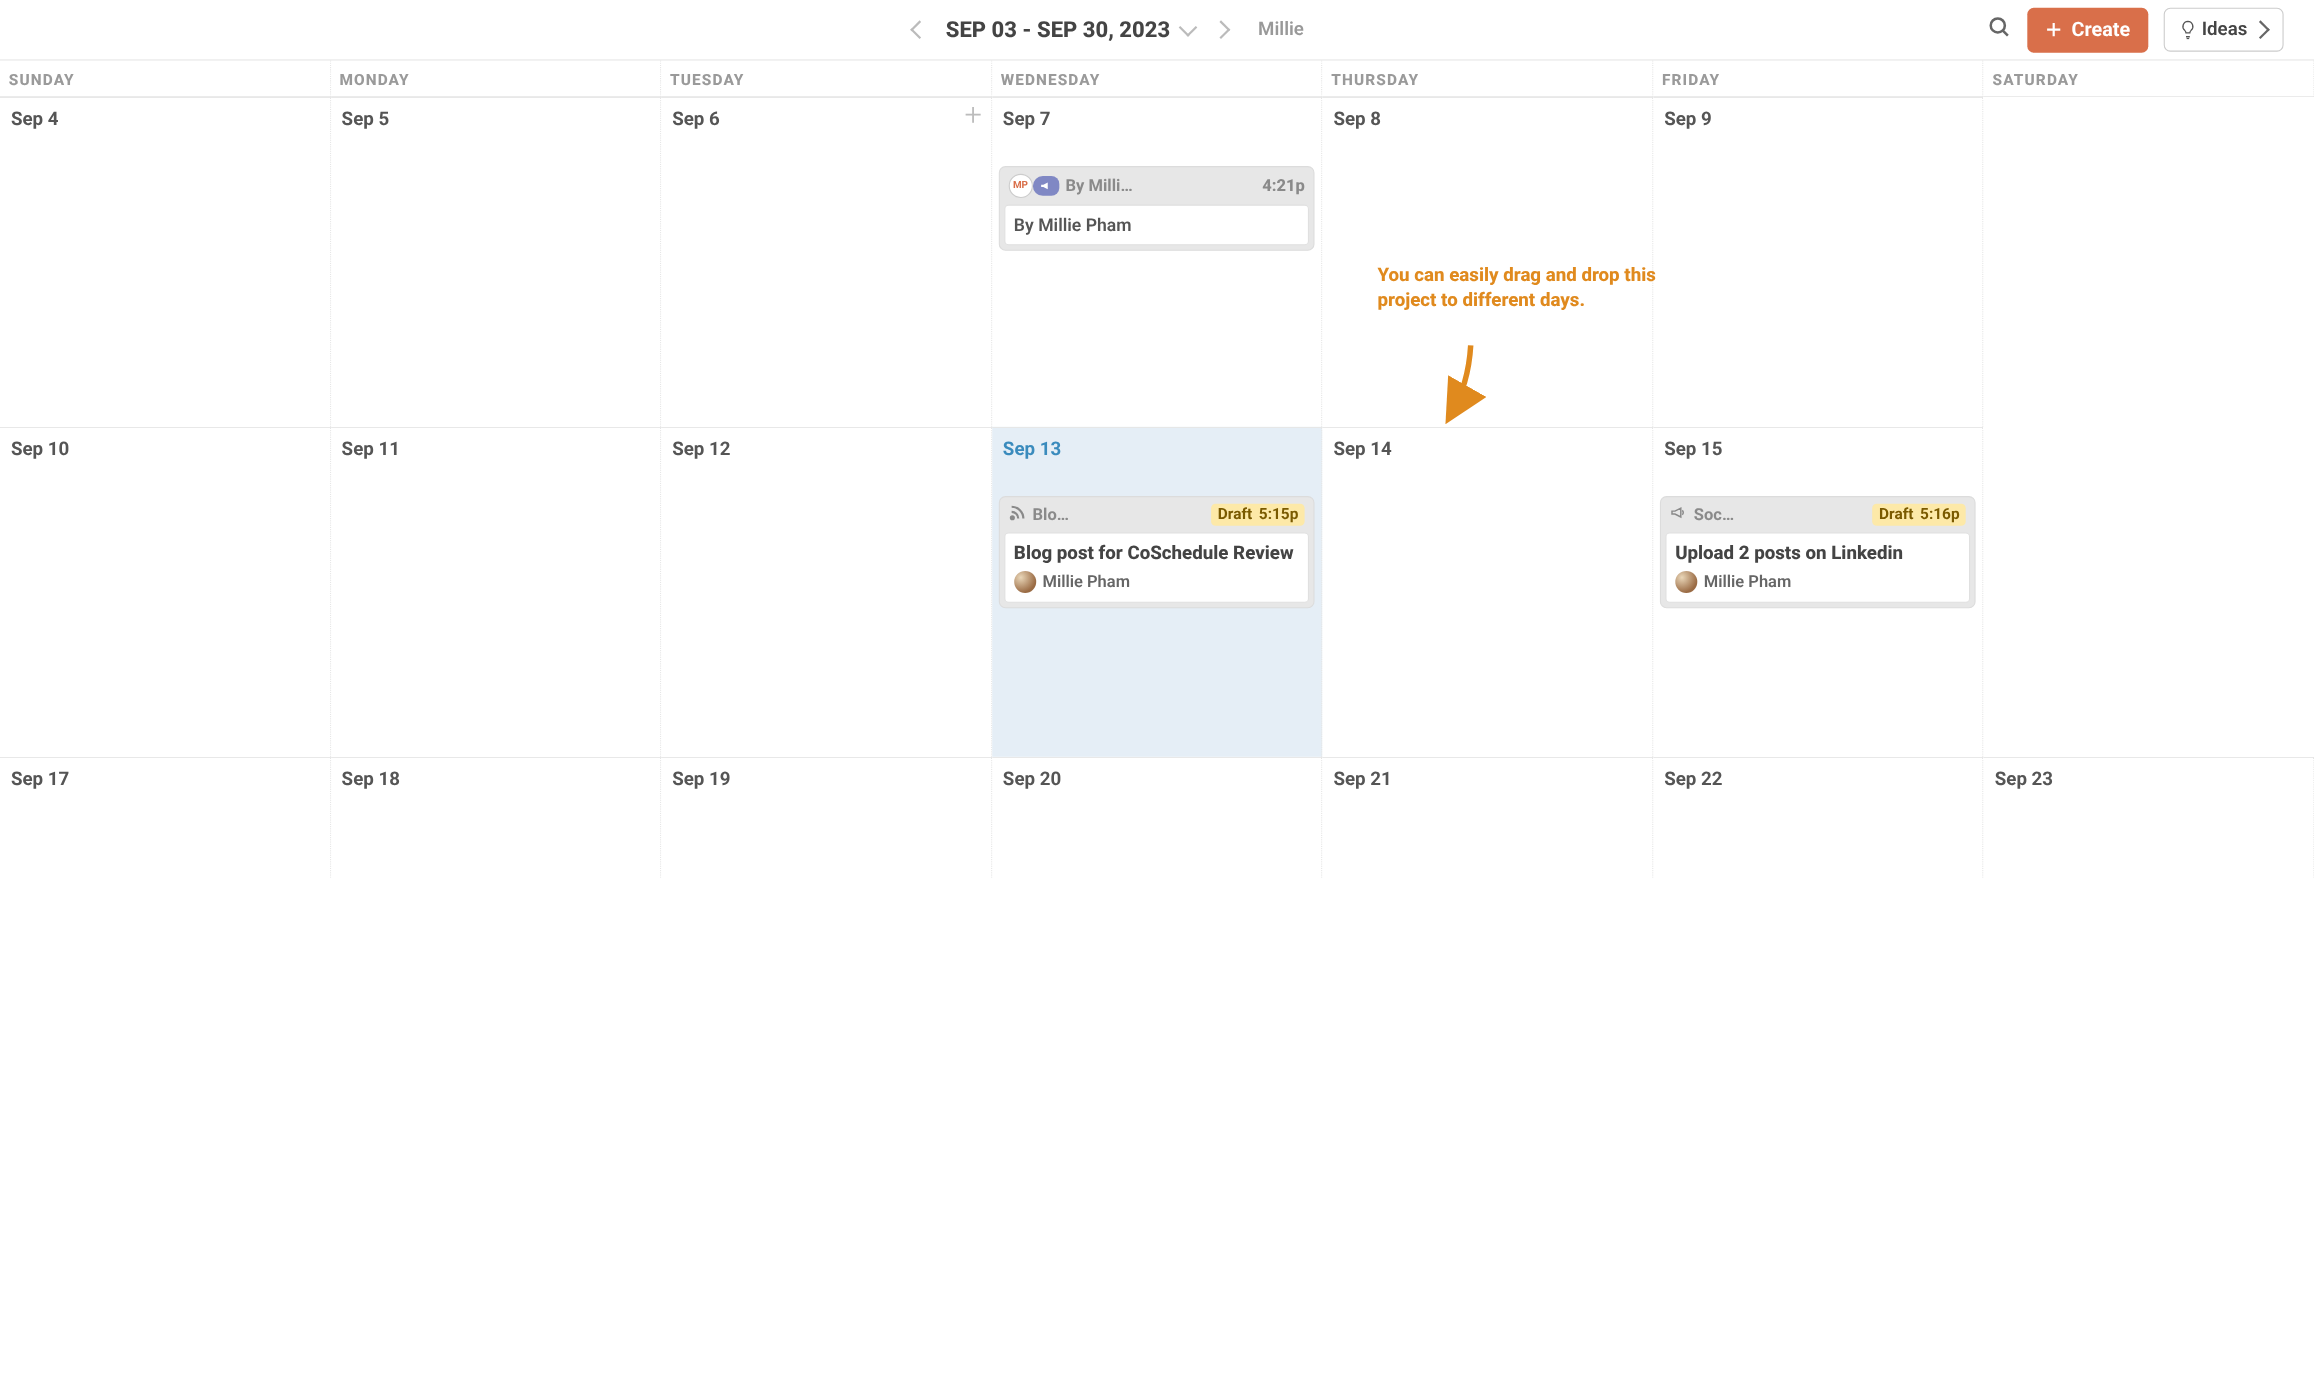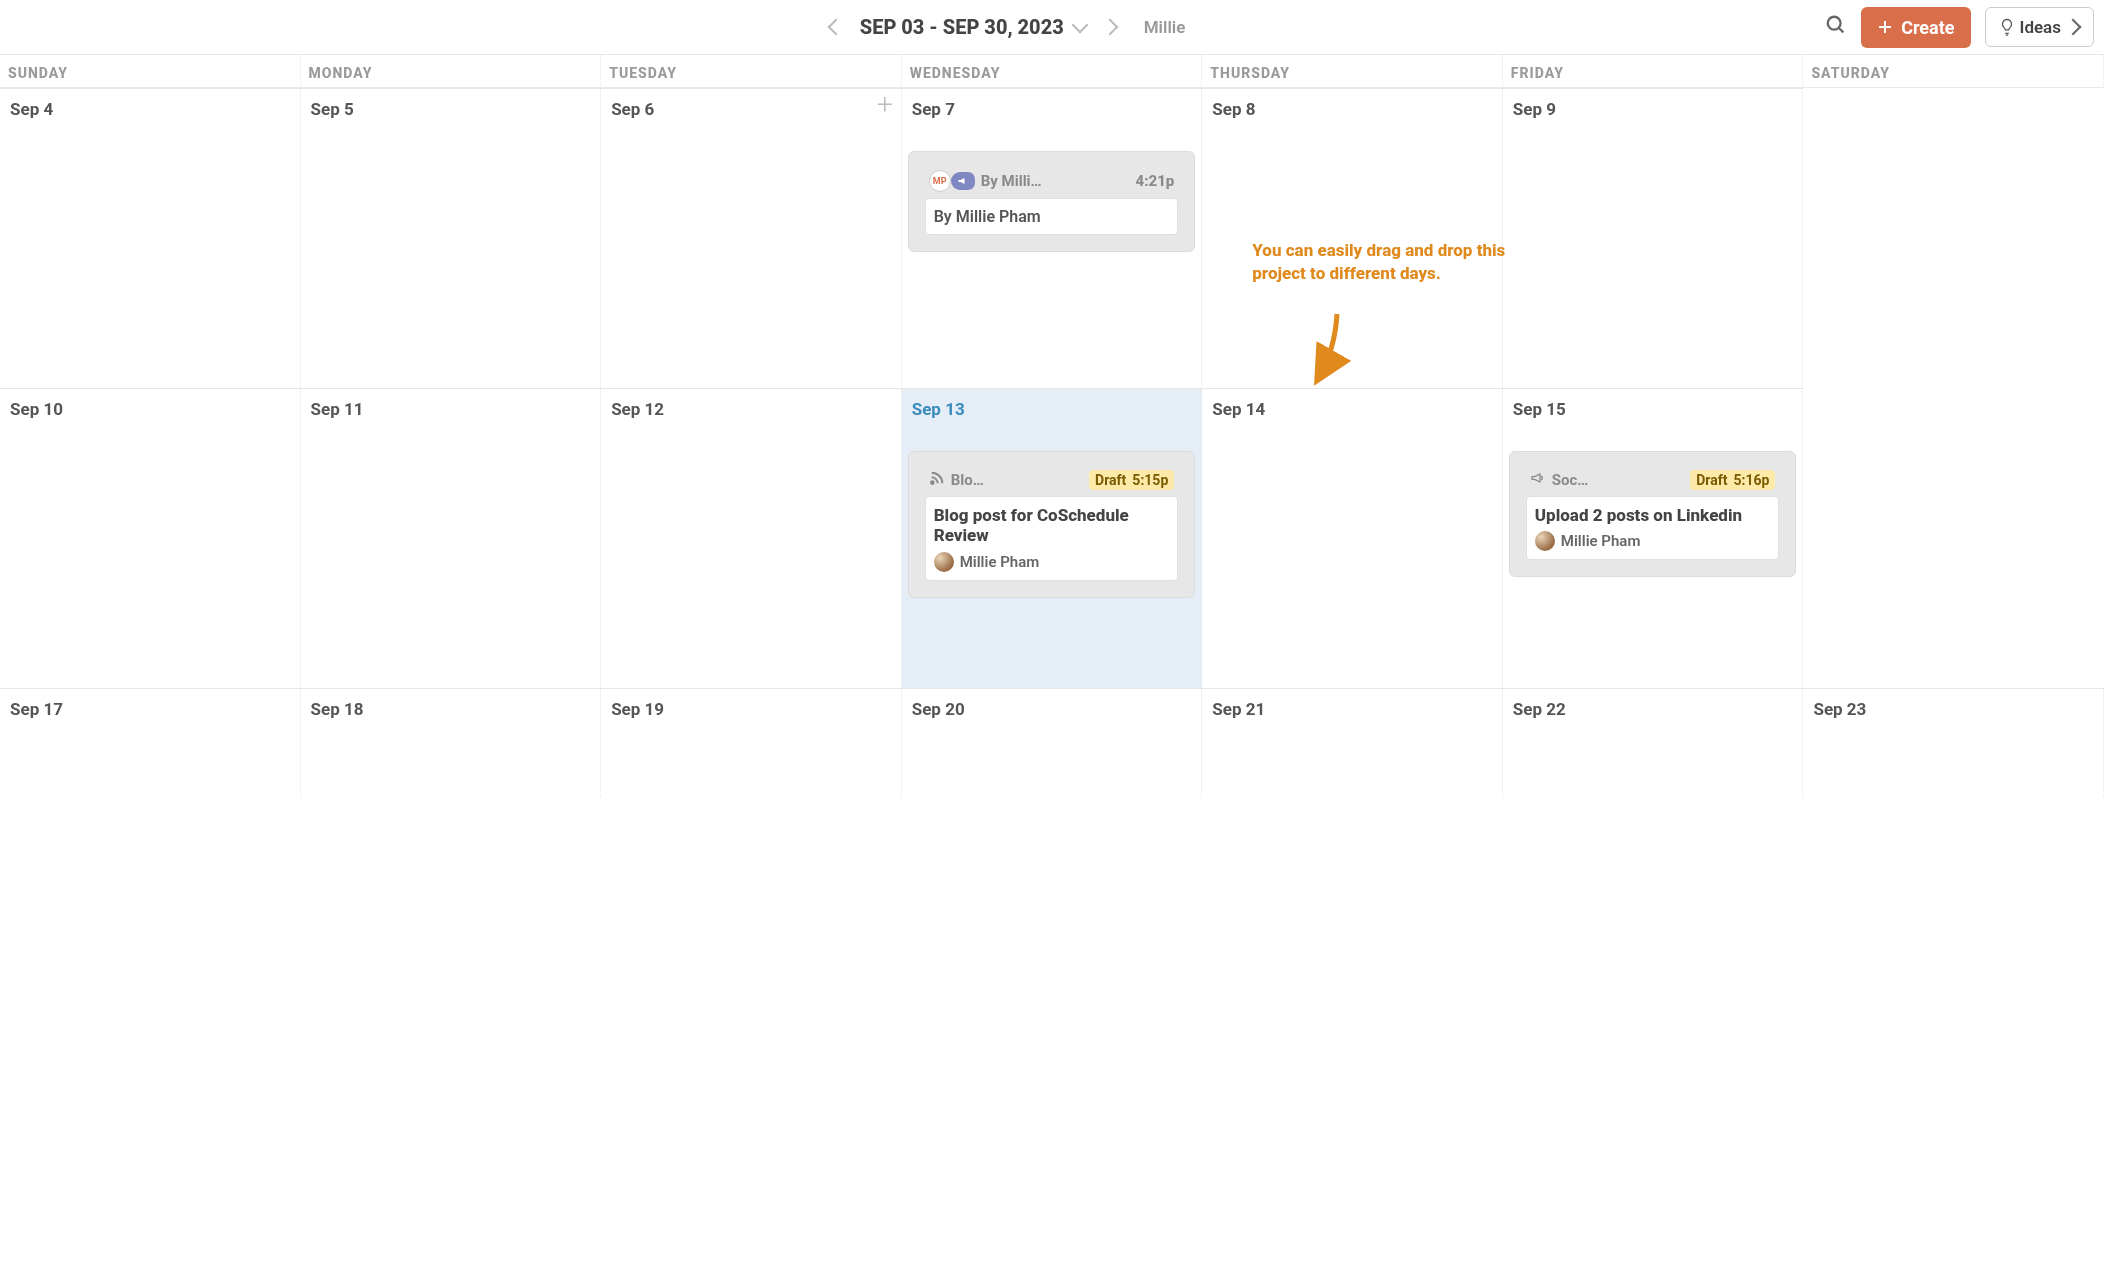--- a/index.html
+++ b/index.html
@@ -1,18 +1,18 @@
 <!DOCTYPE html>
 <html><head>
 <meta charset="utf-8">
 <style>
   * { box-sizing: border-box; margin: 0; padding: 0; }
   body { font-family: -apple-system, "Segoe UI", Roboto, Helvetica, Arial, sans-serif; background: #fff; color: #333; }
 
-  .topbar { display: flex; align-items: center; height: 55px; padding: 0 10px; border-bottom: 1px solid #e6e6e6; }
+  .topbar { display: flex; align-items: center; height: 55px; padding: 0 28px; border-bottom: 1px solid #e6e6e6; }
   .nav-group { flex: 1; display: flex; align-items: center; justify-content: center; gap: 18px; }
   .chev { width: 12px; height: 12px; border: solid #bbb; border-width: 0 2px 2px 0; display: inline-block; padding: 4px; }
   .chev.left  { transform: rotate(135deg); }
   .chev.right { transform: rotate(-45deg); }
   .chev.down  { transform: rotate(45deg); margin-bottom: 4px; }
   .range-btn { display:flex; align-items:center; gap:10px; font-weight:800; font-size:20px; color:#444;}
   .today-btn { color:#999; font-size:17px; font-weight:600; margin-left:10px;}
   .spacer { width: 180px; }
 
   .right-tools { display:flex; align-items:center; gap:14px; }
@@ -24,21 +24,21 @@
 
   .grid { display:grid; grid-template-columns: repeat(7, 1fr); }
   .dayhdr { border-bottom:1px solid #e6e6e6; border-right:1px dotted #e6e6e6; padding:10px 8px 6px; font-size:14px; font-weight:800; letter-spacing:1px; color:#9a9a9a; }
   .cell { border-top:1px solid #e6e6e6; border-right:1px dotted #e6e6e6; min-height:300px; padding:8px 6px; position:relative; }
   .row3 .cell { min-height: 110px; }
   .daynum { font-size:17px; font-weight:700; color:#555; padding:2px 4px; }
   .cell.today { background:#e5eef6; }
   .cell.today .daynum { color:#3a8bbd; }
   .add-btn { position:absolute; top:6px; right:8px; color:#bcbcbc; font-size:28px; font-weight:300; line-height:20px;}
 
-  .card { margin-top:30px; background:#e7e7e7; border:1px solid #dcdcdc; border-radius:6px; padding:16px; }
+  .card { margin-top:30px; background:#e7e7e7; border:1px solid #dcdcdc; border-radius:6px; padding:4px; }
   .card-hdr { display:flex; align-items:center; gap:6px; padding:2px 4px; color:#8a8a8a; font-weight:700; font-size:15px; }
   .card-hdr .truncate { flex:0 1 auto; min-width:0; overflow:hidden; text-overflow:ellipsis; white-space:nowrap; max-width:42px;}
   .badge { margin-left:auto; background:#fde9a8; color:#7a5a00; border-radius:4px; padding:2px 6px; font-weight:700; font-size:14px; display:flex; gap:6px;}
   .card-body { background:#fff; border:1px solid #e0e0e0; border-radius:4px; padding:8px 8px; margin-top:4px;}
   .title { font-size:17px; font-weight:800; color:#444; line-height:1.2; }
   .assignee { display:flex; align-items:center; gap:6px; margin-top:6px; color:#666; font-weight:600; font-size:15px;}
   .avatar { width:20px; height:20px; border-radius:50%; background: radial-gradient(circle at 30% 30%, #e9d6b8, #9a6b44 70%); display:inline-block;}
   .mini-avatar { width:22px; height:22px; border-radius:50%; background:#fff; border:1px solid #ccc; display:inline-flex; align-items:center; justify-content:center; font-size:9px; font-weight:700; color:#d96f4a;}
   .bullhorn-pill { width:24px; height:18px; border-radius:10px 8px 8px 10px; background:#8088c4; display:inline-flex; align-items:center; justify-content:center; margin-left:-6px;}
   .bullhorn-pill svg { width:12px; height:12px;}

